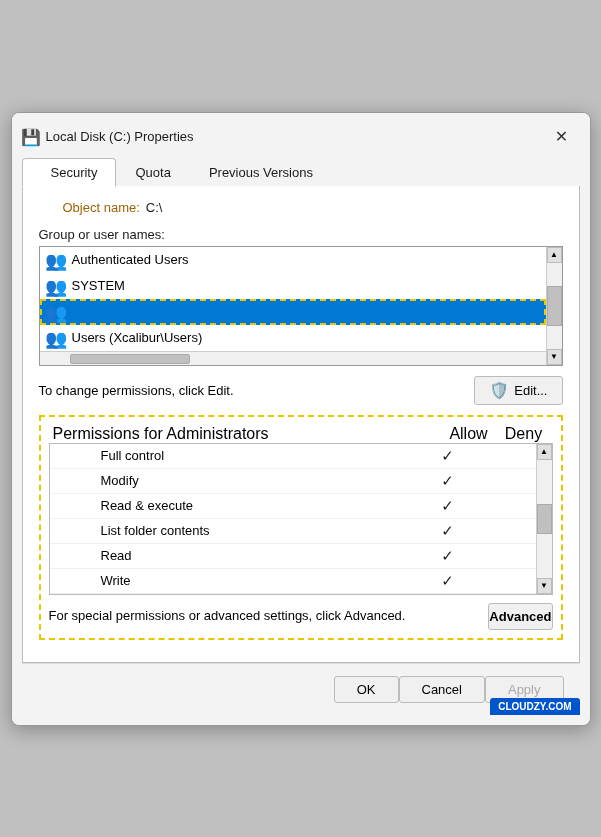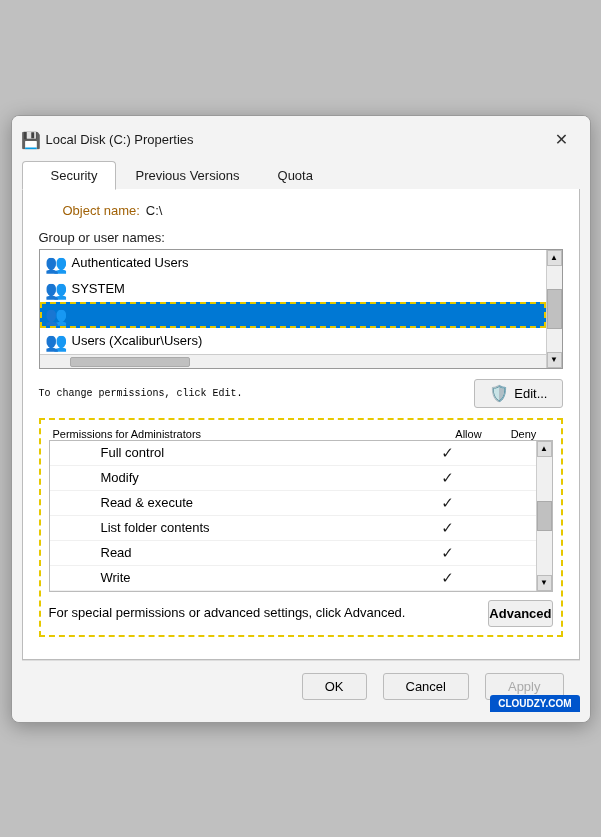--- a/index.html
+++ b/index.html
@@ -178,21 +178,21 @@
       margin: 0 30px;
       border-radius: 2px;
     }
     .change-permissions-row {
       display: flex;
       align-items: center;
       justify-content: space-between;
       margin-top: 10px;
       margin-bottom: 10px;
     }
-    .change-perm-text { font-size: 10px; font-family: Liberation Mono, monospace; }
+    .change-perm-text { font-size: 13px; }
     .edit-btn {
       display: flex;
       align-items: center;
       gap: 5px;
       padding: 4px 14px;
       border: 1px solid #bbb;
       background: #f0f0f0;
       cursor: pointer;
       font-size: 13px;
       border-radius: 3px;
@@ -201,21 +201,21 @@
       font-size: 16px;
     }
     .permissions-box {
       border: 2px dashed #e6c800;
       padding: 8px;
       margin-bottom: 8px;
     }
     .permissions-header {
       display: flex;
       align-items: flex-start;
-      font-size: 11px;
+      font-size: 16px;
       margin-bottom: 0;
       padding: 0 4px;
     }
     .perm-title { flex: 1; }
     .perm-allow { width: 60px; text-align: center; }
     .perm-deny { width: 50px; text-align: center; }
     .permissions-table-container {
       border: 1px solid #bbb;
       background: #fff;
       display: flex;
@@ -265,21 +265,21 @@
       background: #0055cc;
       color: white;
       font-size: 10px;
       font-weight: bold;
       padding: 3px 7px;
       border-radius: 2px 0 0 0;
     }
     .bottom-buttons {
       display: flex;
       justify-content: flex-end;
-      gap: 16px;
+      gap: 0;
       padding: 12px 16px;
       background: #f3f3f3;
       border-top: 1px solid #ddd;
       margin: 0 10px;
     }
     .bottom-btn {
       padding: 5px 22px;
       border: 1px solid #bbb;
       background: #f0f0f0;
       cursor: pointer;
@@ -308,22 +308,22 @@
     <div class="title-bar-left">
       <span class="title-icon">💾</span>
       <span class="title-text">Local Disk (C:) Properties</span>
     </div>
     <button class="close-btn">✕</button>
   </div>
 
   <div class="tabs-area">
     <div class="tabs-row">
       <div class="tab active">Security</div>
+      <div class="tab">Quota</div>
       <div class="tab">Previous Versions</div>
-      <div class="tab">Quota</div>
     </div>
   </div>
 
   <div class="content">
 
     <div class="object-name-row">
       <span class="object-name-label">Object name:</span>
       <span class="object-name-value">C:\</span>
     </div>
 

